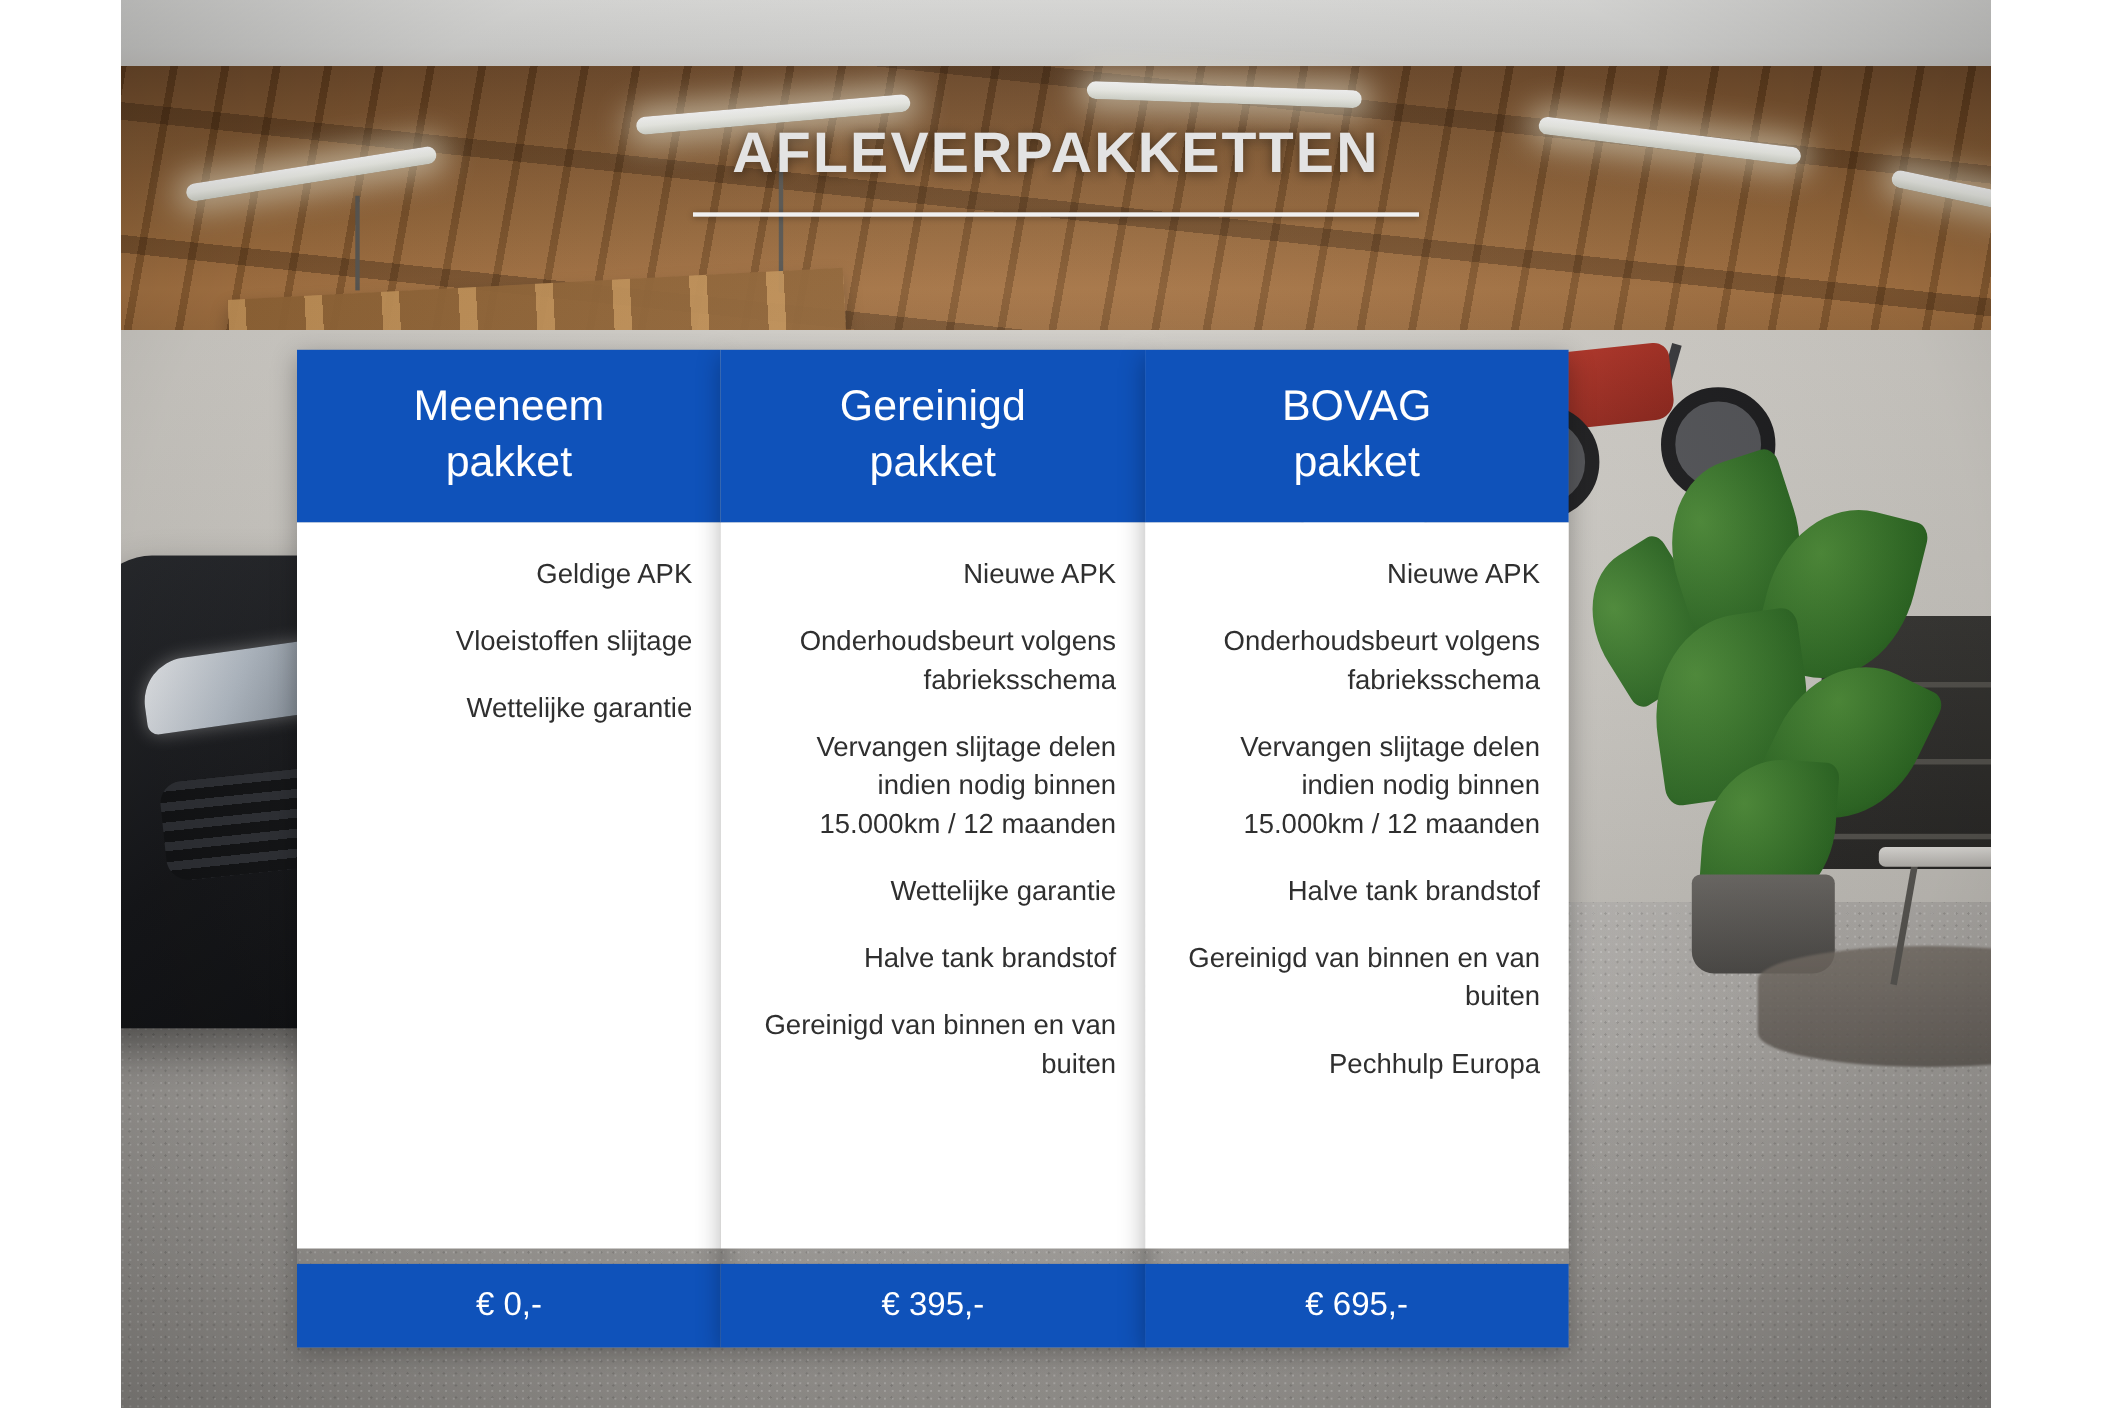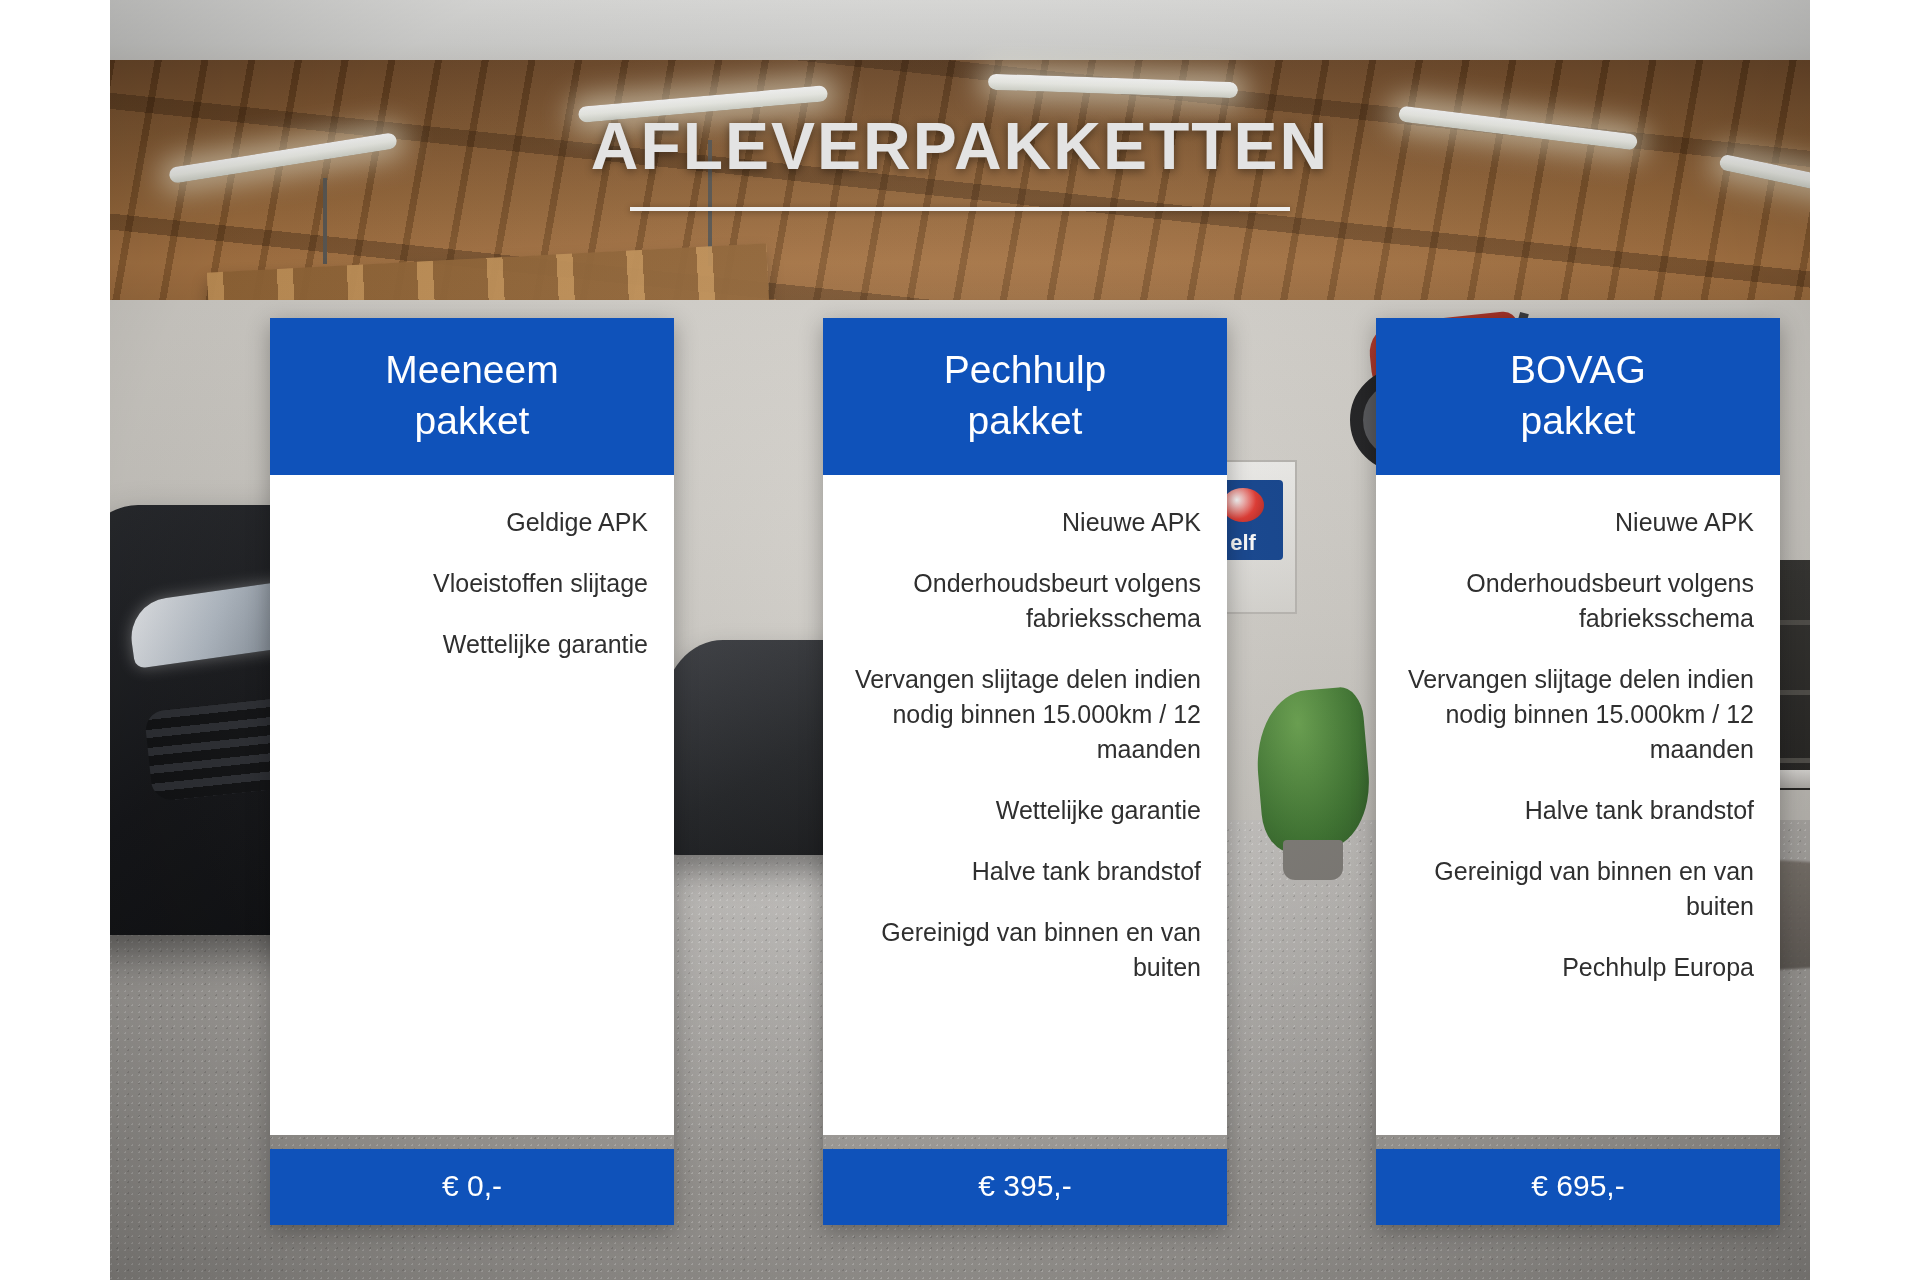--- a/index.html
+++ b/index.html
@@ -267,42 +267,42 @@
   .pm-right { right: 0; }
 
   
   .title-wrap {
     position: absolute;
     left: 0; top: 112px; width: 1920px;
     text-align: center;
   }
   .title {
     font-family: "Liberation Sans", sans-serif;
-    font-size: 66px;
+    font-size: 52px;
     font-weight: bold;
     letter-spacing: 2px;
     color: #e3e3e3;
     text-shadow: 0 2px 10px rgba(0,0,0,0.45);
     margin: 0;
     line-height: 1.05;
   }
   .title-rule {
     width: 660px;
     height: 4px;
     background: #f0f0f0;
     margin: 26px auto 0 auto;
     box-shadow: 0 1px 6px rgba(0,0,0,0.35);
   }
 
   
   .cards {
     position: absolute;
     left: 270px;
     top: 318px;
-    width: 1510px;
+    width: 1156px;
     display: flex;
     justify-content: space-between;
   }
   .card {
     width: 404px;
     background: transparent;
     display: flex;
     flex-direction: column;
     box-shadow: 0 6px 22px rgba(0,0,0,0.30);
   }
@@ -422,21 +422,21 @@
         <p class="feature">Geldige APK</p>
         <p class="feature">Vloeistoffen slijtage</p>
         <p class="feature">Wettelijke garantie</p>
       </div>
       <div class="gap-body"></div>
       <div class="card-footer">€ 0,-</div>
     </div>
 
     <div class="card">
       <div class="card-header">
-        <div>Pechhulp</div>
+        <div>Gereinigd</div>
         <div>pakket</div>
       </div>
       <div class="card-body h-tall">
         <p class="feature">Nieuwe APK</p>
         <p class="feature">Onderhoudsbeurt volgens fabrieksschema</p>
         <p class="feature">Vervangen slijtage delen indien nodig binnen 15.000km / 12 maanden</p>
         <p class="feature">Wettelijke garantie</p>
         <p class="feature">Halve tank brandstof</p>
         <p class="feature">Gereinigd van binnen en van buiten</p>
       </div>

